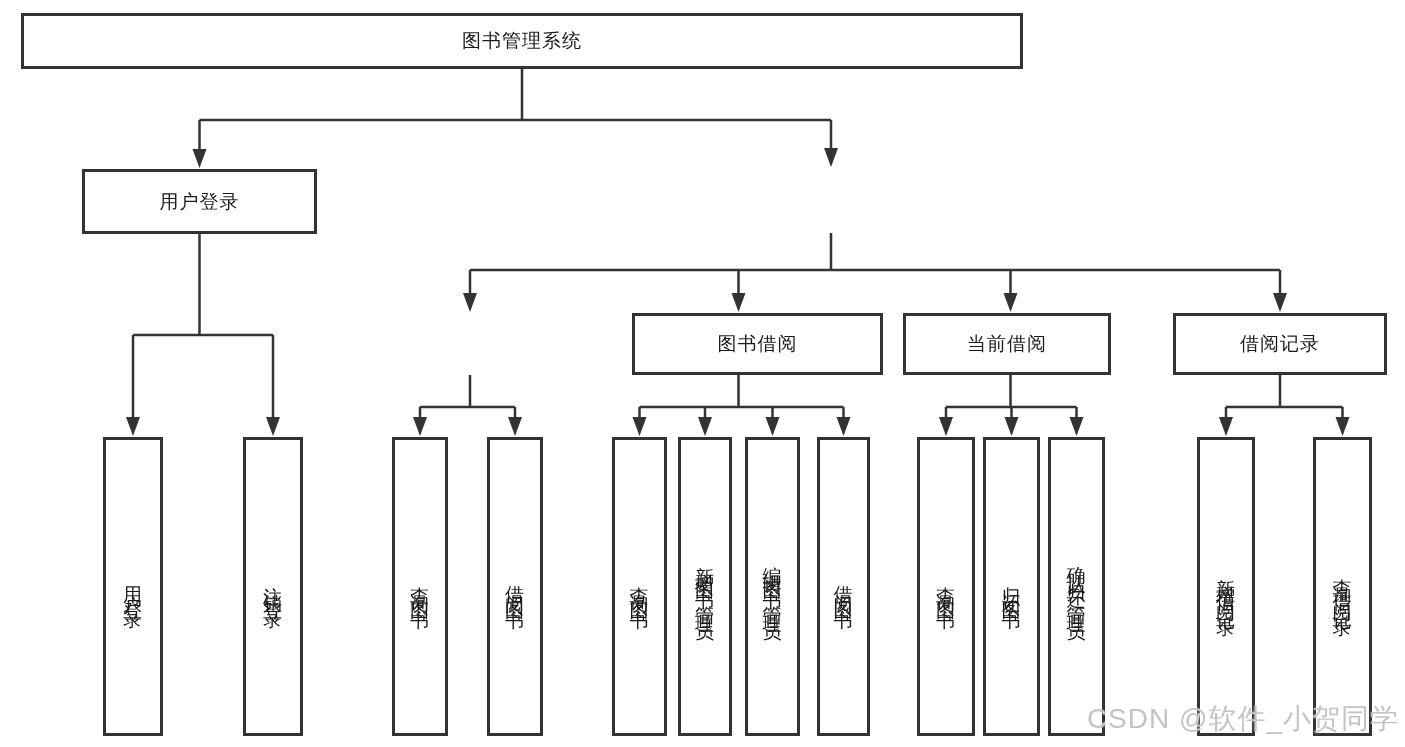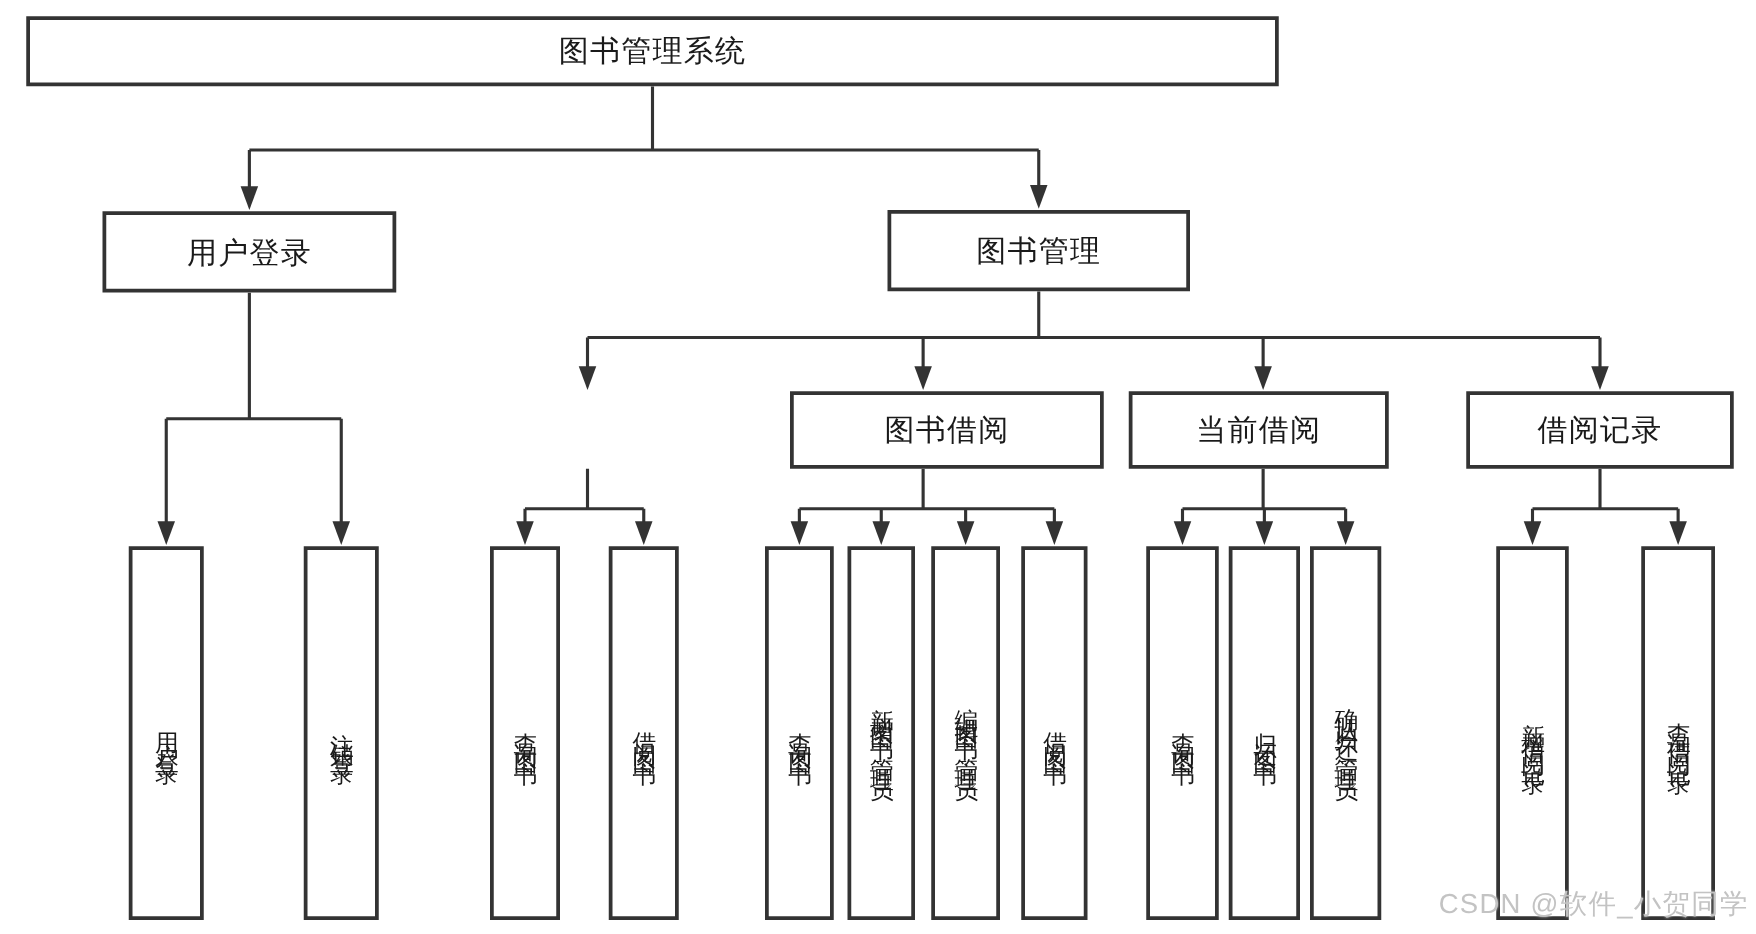--- a/index.html
+++ b/index.html
@@ -26,41 +26,41 @@
   .connector-layer polygon{
     fill:var(--line);stroke:none;
   }
   .node{
     position:absolute;
     box-sizing:border-box;
     background:#fff;
     border:3px solid var(--line);
     display:flex;align-items:center;justify-content:center;
     color:var(--text);
-    font-size:24px;
+    font-size:19px;
     letter-spacing:1px;
     text-align:center;
     white-space:nowrap;
   }
   .leaf{
     font-size:19px;
     letter-spacing:0;
   }
   .leaf .vtext{
     writing-mode:vertical-rl;
     text-orientation:mixed;
     letter-spacing:8px;
     line-height:1;
     white-space:nowrap;
   }
   .watermark{
     position:absolute;
     right:6px;bottom:9px;
     color:var(--watermark);
-    font-size:22px;
+    font-size:28px;
     letter-spacing:1px;
     z-index:5;
     text-shadow:0 0 2px rgba(255,255,255,.9);
   }
 </style>
 </head>
 <body>
 
 <div class="stage">
 
@@ -114,23 +114,20 @@
     </g>
   </svg>
 
   <div class="node" style="left:21px;top:13px;width:1002px;height:56px;">
     <span>图书管理系统</span>
   </div>
 
   <div class="node" style="left:82px;top:169px;width:235px;height:65px;">
     <span>用户登录</span>
   </div>
-  <div class="node" style="left:710px;top:168px;width:242px;height:65px;">
-    <span>图书管理</span>
-  </div>
 
   <div class="node" style="left:632px;top:313px;width:251px;height:62px;">
     <span>图书借阅</span>
   </div>
   <div class="node" style="left:903px;top:313px;width:208px;height:62px;">
     <span>当前借阅</span>
   </div>
   <div class="node" style="left:1173px;top:313px;width:214px;height:62px;">
     <span>借阅记录</span>
   </div>

